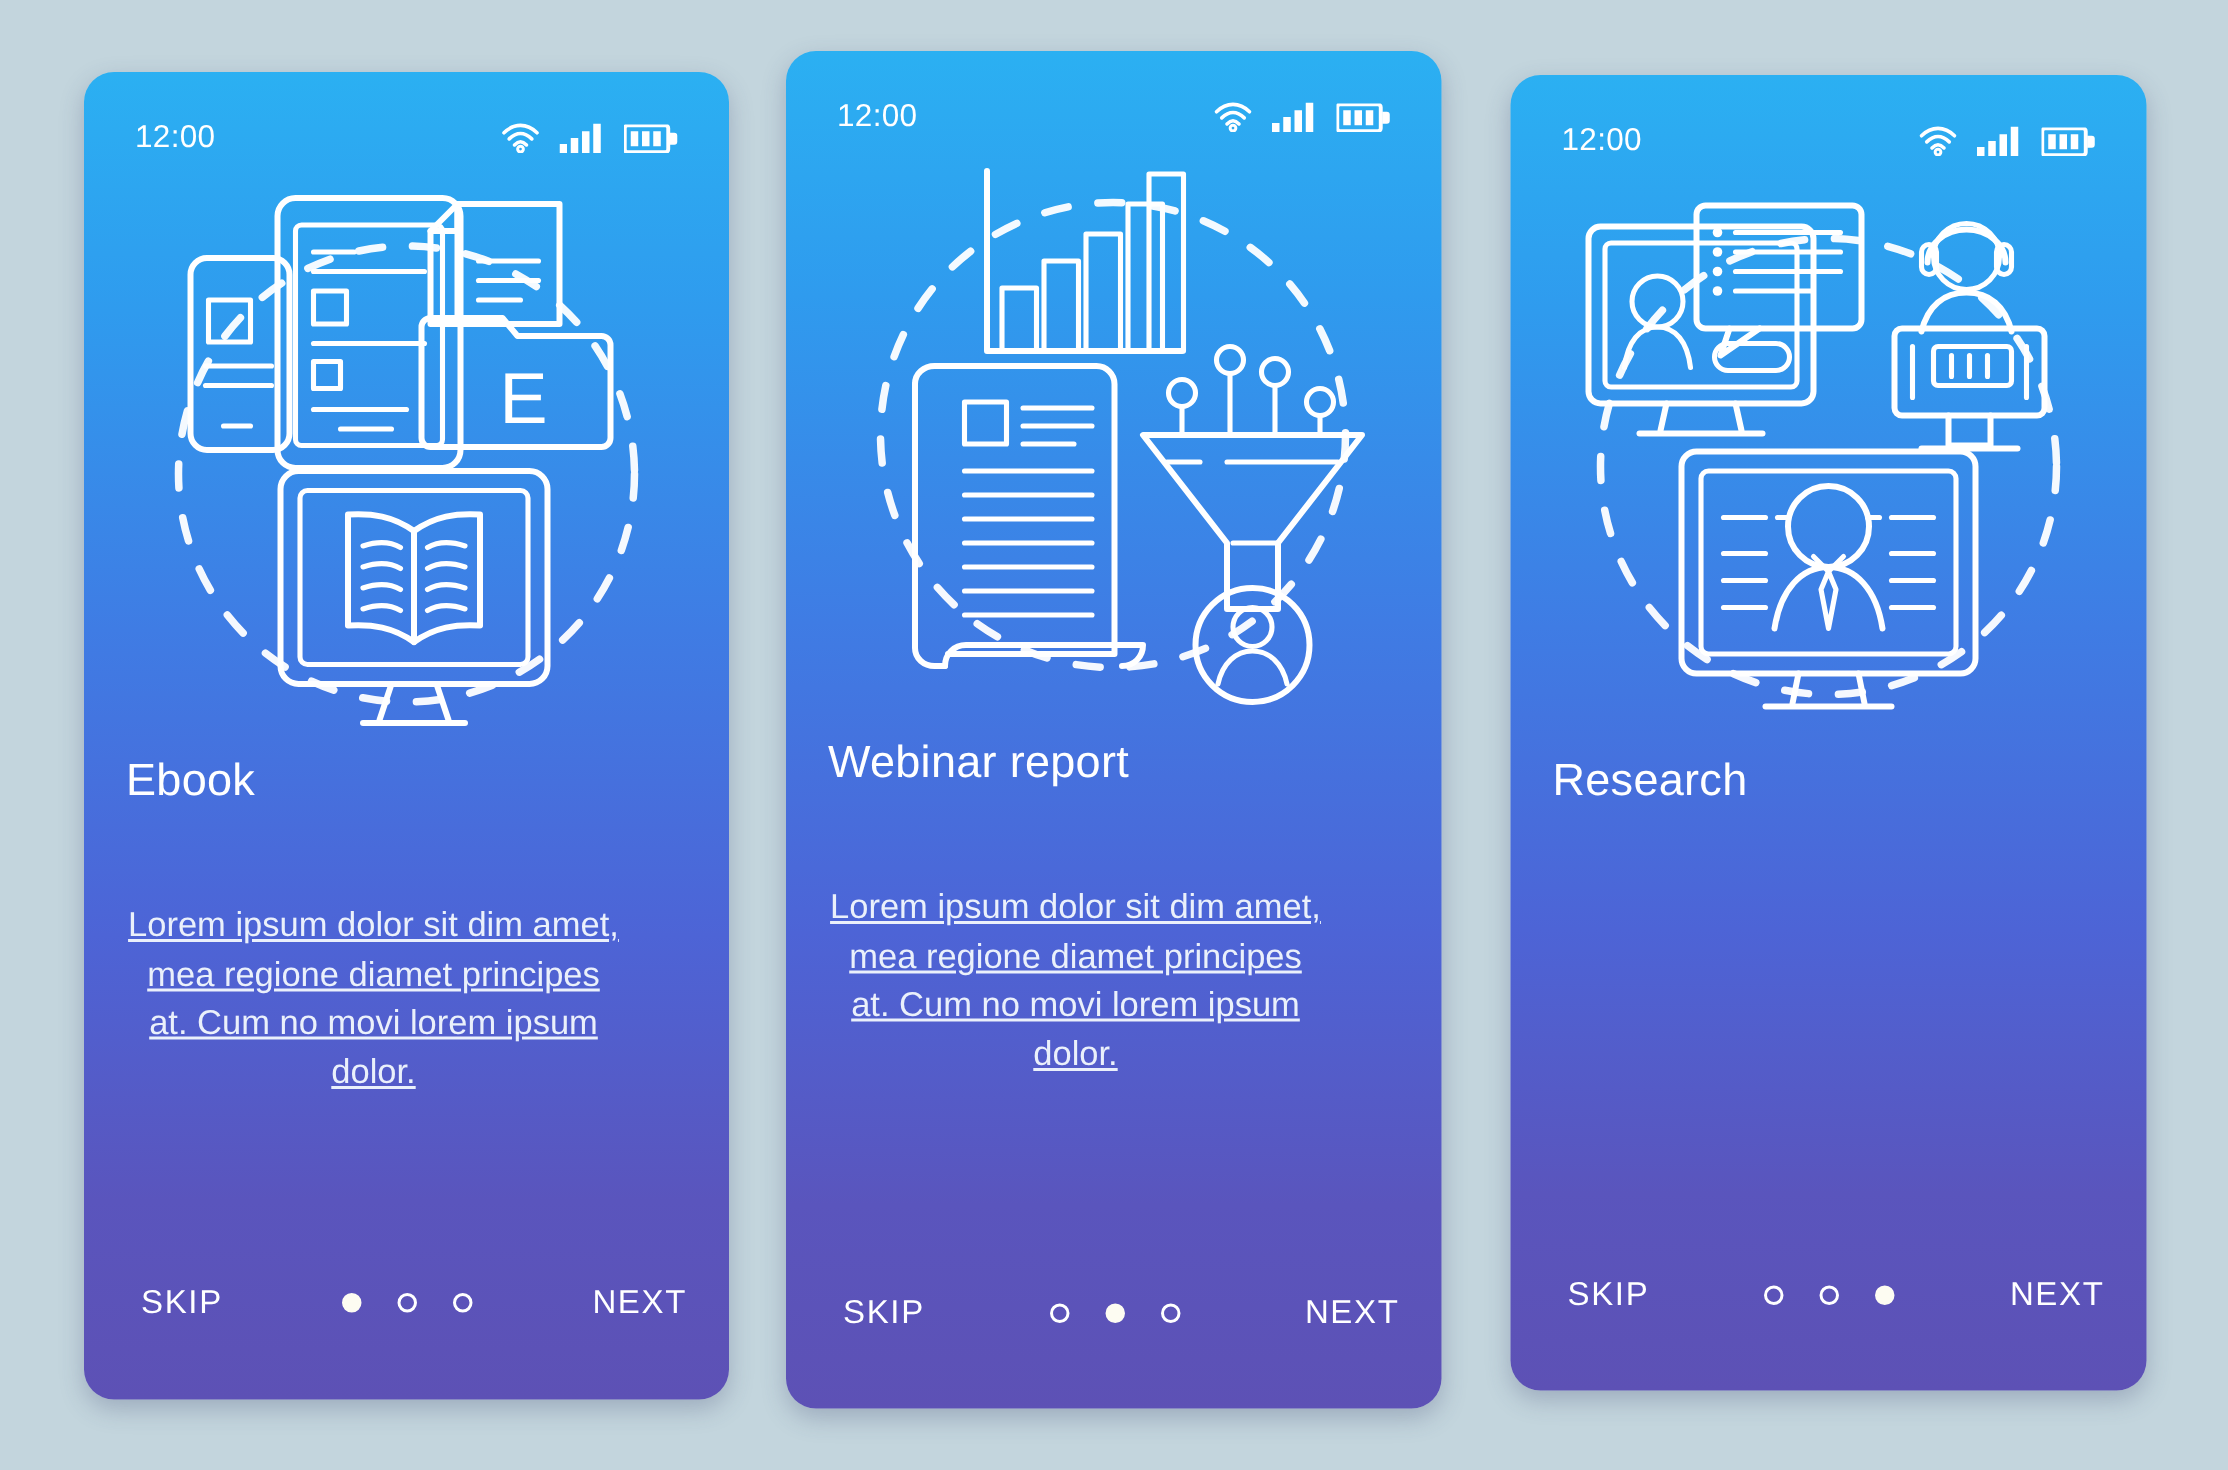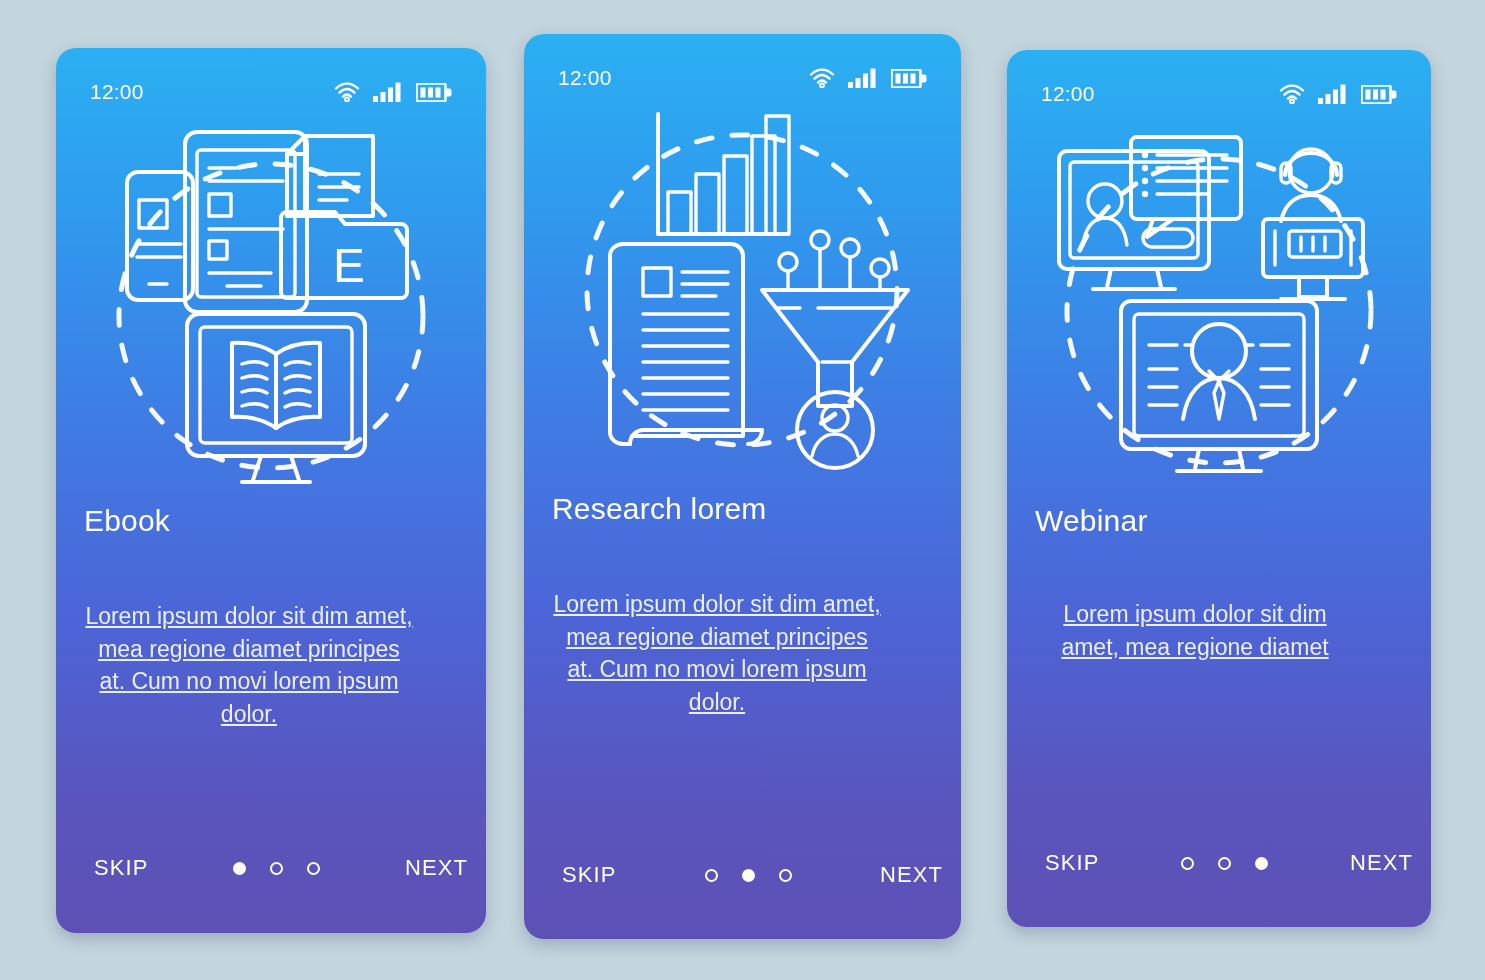--- a/index.html
+++ b/index.html
@@ -109,21 +109,21 @@
     letter-spacing: 0.2px;
     box-shadow: 0 2px 6px rgba(40,40,90,0.14);
   }
 
   
   .navbar {
     flex: 0 0 auto;
     display: flex;
     align-items: center;
     justify-content: space-between;
-    padding: 0 16px 0 36px;
+    padding: 0 26px 0 36px;
   }
   .phone-1 .navbar { height: 130px; }
   .phone-2 .navbar { height: 128px; }
   .phone-3 .navbar { height: 128px; }
 
   .nav-link {
     color: #ffffff;
     font-size: 22px;
     letter-spacing: 1.1px;
     background: none;
@@ -335,21 +335,21 @@
         <line class="la-thin" x1="248" y1="208" x2="322" y2="208"></line>
         <line class="la-thin" x1="252" y1="262" x2="282" y2="262"></line>
 
         <circle class="la" cx="265" cy="330" r="38"></circle>
         <circle class="la-thin" cx="265" cy="318" r="13"></circle>
         <path class="la-thin" d="M242 356c3-14 12-22 23-22s20 8 23 22"></path>
       </svg>
     </div>
 
     <div class="content">
-      <div class="title">Research lorem</div>
+      <div class="title">Webinar report</div>
       <div class="body-text">Lorem ipsum dolor sit dim amet, mea regione diamet principes at. Cum no movi lorem ipsum dolor.</div>
     </div>
 
     <div class="navbar">
       <button class="nav-link">SKIP</button>
       <div class="dots">
         <button class="dot"></button>
         <button class="dot active"></button>
         <button class="dot"></button>
       </div>
@@ -442,22 +442,21 @@
         <line class="la-thin" x1="196" y1="226" x2="204" y2="226"></line>
         <line class="la-thin" x1="212" y1="250" x2="240" y2="250"></line>
         <line class="la-thin" x1="212" y1="268" x2="240" y2="268"></line>
         <line class="la-thin" x1="212" y1="286" x2="240" y2="286"></line>
         <path class="la" d="M150 330l-4 20M190 330l4 20"></path>
         <line class="la" x1="128" y1="352" x2="212" y2="352"></line>
       </svg>
     </div>
 
     <div class="content">
-      <div class="title">Webinar</div>
-      <div class="body-text">Lorem ipsum dolor sit dim amet, mea regione diamet</div>
+      <div class="title">Research</div>
     </div>
 
     <div class="navbar">
       <button class="nav-link">SKIP</button>
       <div class="dots">
         <button class="dot"></button>
         <button class="dot"></button>
         <button class="dot active"></button>
       </div>
       <button class="nav-link">NEXT</button>

